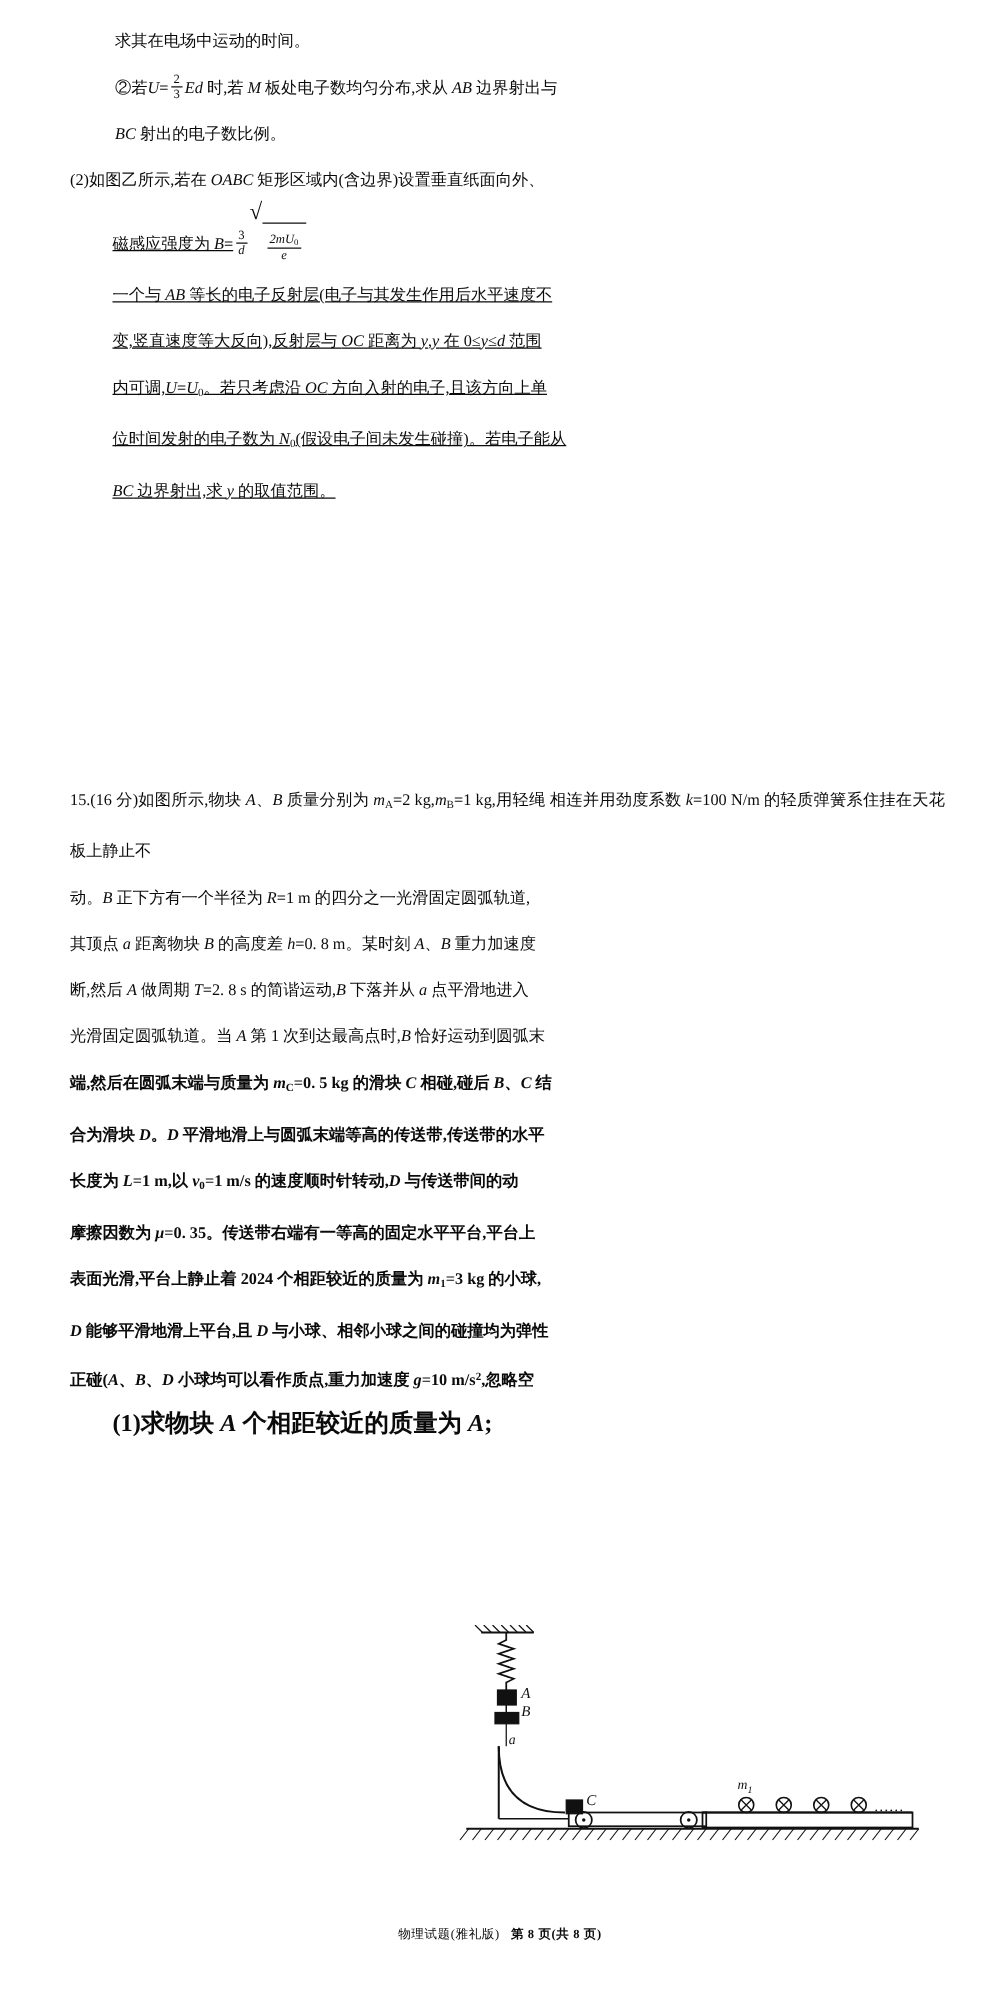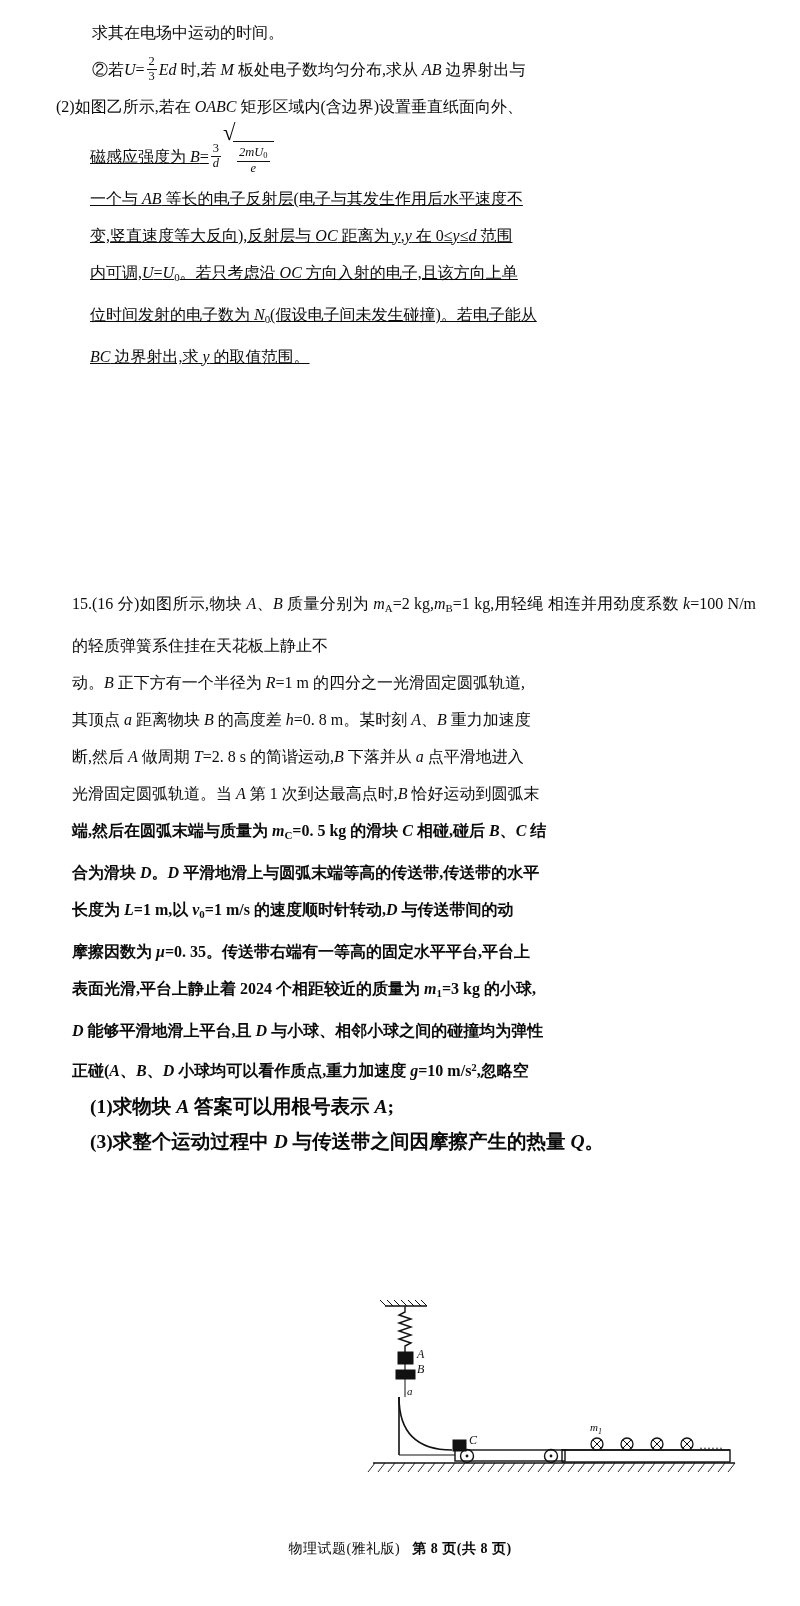--- a/index.html
+++ b/index.html
@@ -20,21 +20,21 @@
     height: 1606px;
     overflow: hidden;
   }
   .content {
     position: absolute;
     left: 56px;
     top: 14px;
     width: 700px;
   }
   .para {
-    font-size: 16px;
+    font-size: 13px;
     line-height: 37px;
     text-align: justify;
     text-justify: inter-ideograph;
   }
   .indent-1 { margin-left: 36px; }
   .hang {
     margin-left: 0;
   }
   .hang .body {
     display: block;
@@ -98,82 +98,82 @@
     top: 1300px;
     width: 400px;
     height: 185px;
   }
   .footer {
     position: absolute;
     left: 0;
     top: 1540px;
     width: 800px;
     text-align: center;
-    font-size: 14px;
+    font-size: 10px;
     letter-spacing: 0.5px;
   }
   .footer b { font-weight: bold; }
   .bold-run { font-weight: 600; }
 </style>
 </head>
 <body>
 
 <div class="page">
 
   <div class="content">
 
     <div class="para indent-1">
       <span>求其在电场中运动的时间。</span>
     </div>
 
     <div class="para indent-1">
       <span>②若</span><i>U</i><span>=</span><span class="frac"><span class="n">2</span><span class="d">3</span></span><i>Ed</i><span> 时,若 </span><i>M</i><span> 板处电子数均匀分布,求从 </span><i>AB</i><span> 边界射出与</span>
     </div>
 
+    <div class="para indent-1">
+      <i>BC</i><span> 射出的电子数比例。</span>
+    </div>
 
     <div class="para hang" style="margin-left:0">
       <span>(2)</span><span>如图乙所示,若在 </span><i>OABC</i><span> 矩形区域内(含边界)设置垂直纸面向外、</span>
       <span class="body">
         <span>磁感应强度为 </span><i>B</i><span>=</span><span class="frac"><span class="n">3</span><span class="d it">d</span></span><span class="sqrt"><span class="rad"><span class="frac"><span class="n"><i>2mU</i><sub>0</sub></span><span class="d it">e</span></span></span></span><br>
         <span>一个与 </span><i>AB</i><span> 等长的电子反射层(电子与其发生作用后水平速度不</span><br>
         <span>变,竖直速度等大反向),反射层与 </span><i>OC</i><span> 距离为 </span><i>y</i><span>,</span><i>y</i><span> 在 0≤</span><i>y</i><span>≤</span><i>d</i><span> 范围</span><br>
         <span>内可调,</span><i>U</i><span>=</span><i>U</i><sub>0</sub><span>。若只考虑沿 </span><i>OC</i><span> 方向入射的电子,且该方向上单</span><br>
         <span>位时间发射的电子数为 </span><i>N</i><sub>0</sub><span>(假设电子间未发生碰撞)。若电子能从</span><br>
         <i>BC</i><span> 边界射出,求 </span><i>y</i><span> 的取值范围。</span>
       </span>
     </div>
 
     <div class="gap-big"></div>
 
-    <div class="para q15" style="margin-left:16px">
+    <div class="para q15" style="margin-left:0">
       <span class="qnum">15.</span><span>(16 分)</span><span>如图所示,物块 </span><i>A</i><span>、</span><i>B</i><span> 质量分别为 </span><i>m</i><sub>A</sub><span>=2 kg,</span><i>m</i><sub>B</sub><span>=1 kg,用轻绳</span>
       <span class="body">
         <span>相连并用劲度系数 </span><i>k</i><span>=100 N/m 的轻质弹簧系住挂在天花板上静止不</span><br>
         <span>动。</span><i>B</i><span> 正下方有一个半径为 </span><i>R</i><span>=1 m 的四分之一光滑固定圆弧轨道,</span><br>
         <span>其顶点 </span><i>a</i><span> 距离物块 </span><i>B</i><span> 的高度差 </span><i>h</i><span>=0. 8 m。某时刻 </span><i>A</i><span>、</span><i>B</i><span> 重力加速度</span><br>
         <span>断,然后 </span><i>A</i><span> 做周期 </span><i>T</i><span>=2. 8 s 的简谐运动,</span><i>B</i><span> 下落并从 </span><i>a</i><span> 点平滑地进入</span><br>
         <span>光滑固定圆弧轨道。当 </span><i>A</i><span> 第 1 次到达最高点时,</span><i>B</i><span> 恰好运动到圆弧末</span><br>
         <span class="bold-run">端,然后在圆弧末端与质量为 </span><i class="bold-run">m</i><sub class="bold-run">C</sub><span class="bold-run">=0. 5 kg 的滑块 </span><i class="bold-run">C</i><span class="bold-run"> 相碰,碰后 </span><i class="bold-run">B</i><span class="bold-run">、</span><i class="bold-run">C</i><span class="bold-run"> 结</span><br>
         <span class="bold-run">合为滑块 </span><i class="bold-run">D</i><span class="bold-run">。</span><i class="bold-run">D</i><span class="bold-run"> 平滑地滑上与圆弧末端等高的传送带,传送带的水平</span><br>
         <span class="bold-run">长度为 </span><i class="bold-run">L</i><span class="bold-run">=1 m,以 </span><i class="bold-run">v</i><sub class="bold-run">0</sub><span class="bold-run">=1 m/s 的速度顺时针转动,</span><i class="bold-run">D</i><span class="bold-run"> 与传送带间的动</span><br>
         <span class="bold-run">摩擦因数为 </span><i class="bold-run">μ</i><span class="bold-run">=0. 35。传送带右端有一等高的固定水平平台,平台上</span><br>
         <span class="bold-run">表面光滑,平台上静止着 2024 个相距较近的质量为 </span><i class="bold-run">m</i><sub class="bold-run">1</sub><span class="bold-run">=3 kg 的小球,</span><br>
         <i class="bold-run">D</i><span class="bold-run"> 能够平滑地滑上平台,且 </span><i class="bold-run">D</i><span class="bold-run"> 与小球、相邻小球之间的碰撞均为弹性</span><br>
         <span class="bold-run">正碰(</span><i class="bold-run">A</i><span class="bold-run">、</span><i class="bold-run">B</i><span class="bold-run">、</span><i class="bold-run">D</i><span class="bold-run"> 小球均可以看作质点,重力加速度 </span><i class="bold-run">g</i><span class="bold-run">=10 m/s</span><sup class="bold-run">2</sup><span class="bold-run">,忽略空</span><br>
       </span>
     </div>
 
     <div class="sub-q">
-      <span class="bold-run">(1)</span><span class="bold-run">求物块 </span><i class="bold-run">A</i><span class="bold-run"> 答案可以用根号表示 </span><i class="bold-run">A</i><span class="bold-run">;</span>
-    </div>
-
-
-    <div class="sub-q">
-      <span class="bold-run">(3)</span><span class="bold-run">求整个运动过程中 </span><i class="bold-run">D</i><span class="bold-run"> 与传送带之间因摩擦产生的热量 </span><i class="bold-run">Q</i><span class="bold-run">。</span>
-    </div>
+      <span class="bold-run">(1)</span><span class="bold-run">求物块 </span><i class="bold-run">A</i><span class="bold-run"> 个相距较近的质量为 </span><i class="bold-run">A</i><span class="bold-run">;</span>
+    </div>
+
+
 
   </div>
 
   <div class="figure">
     <svg width="400" height="185" viewBox="0 0 400 185">
 
       <line x1="30" y1="6" x2="72" y2="6" stroke="#111" stroke-width="1.6"></line>
       <g stroke="#111" stroke-width="1">
         <line x1="31" y1="6" x2="25" y2="0"></line>
         <line x1="38" y1="6" x2="32" y2="0"></line>

